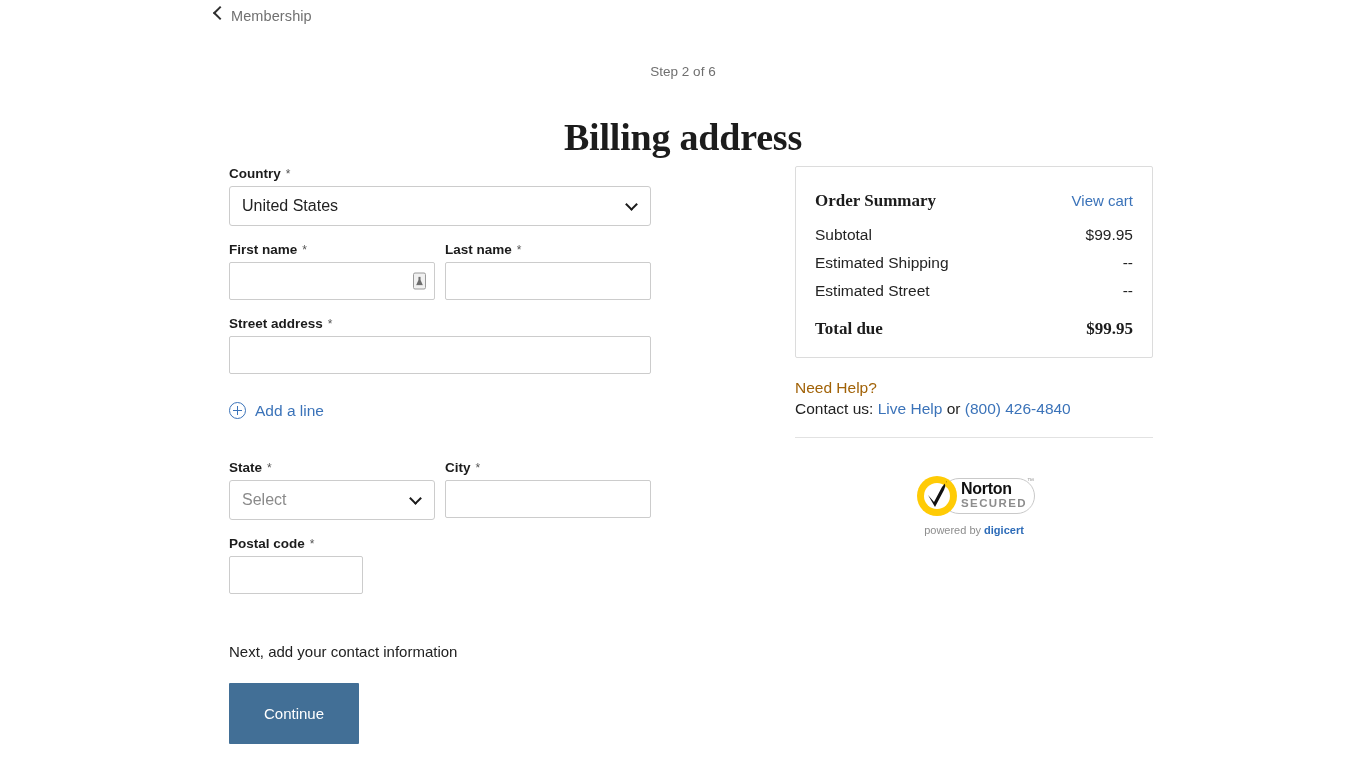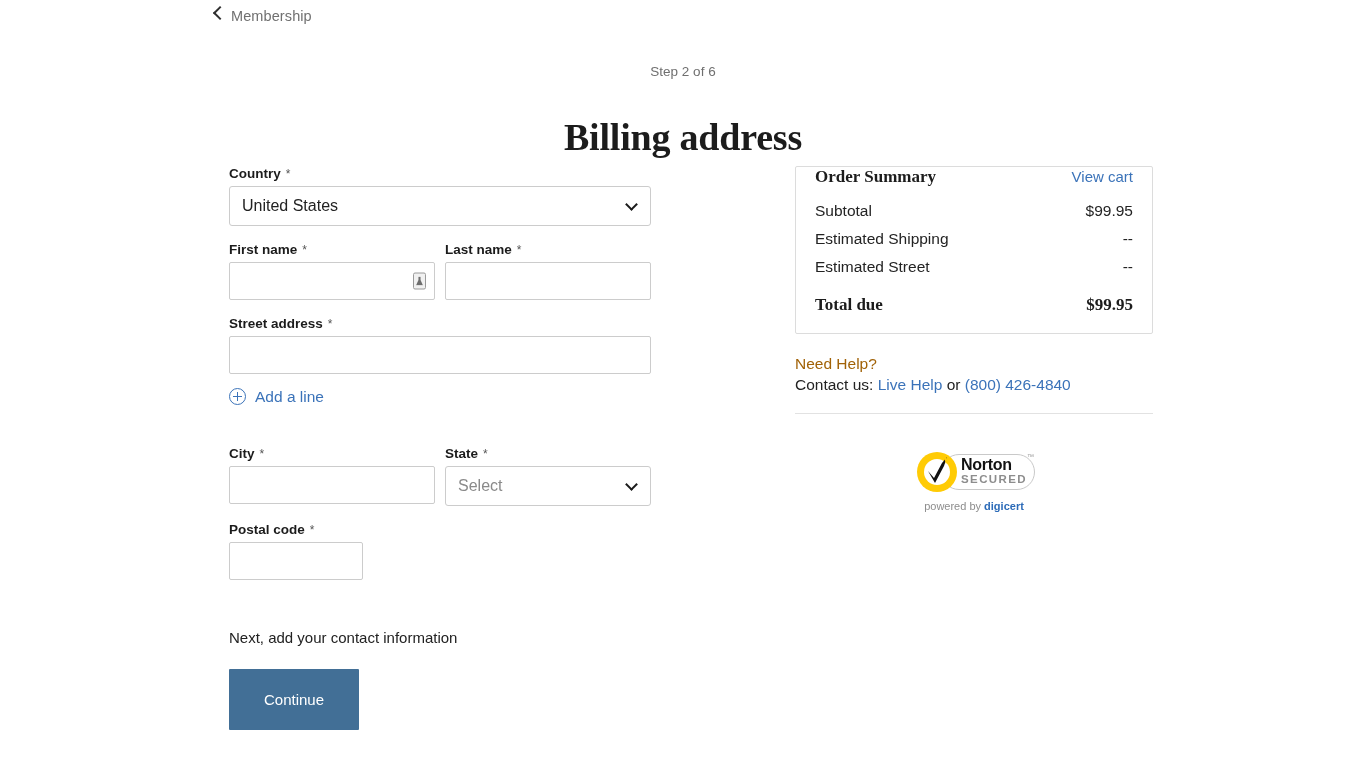--- a/index.html
+++ b/index.html
@@ -84,21 +84,21 @@
     width: 9px; height: 9px; margin-top: -6px;
     border-right: 2px solid #1b1b1b; border-bottom: 2px solid #1b1b1b;
     transform: rotate(45deg);
   }
 
   .row { display: flex; gap: 10px; }
   .col-half { width: 206px; }
 
   .mb-country { margin-bottom: 16px; }
   .mb-names   { margin-bottom: 16px; }
-  .mb-street  { margin-bottom: 12px; }
+  .mb-street  { margin-bottom: 26px; }
 
   
   .add-line {
     display: inline-flex; gap: 9px;
     color: #3b73b9; font-size: 15.5px; cursor: pointer; margin-top: 2px;
   }
   .plus-circle {
     width: 17px; height: 17px; border: 1.6px solid #3b73b9; border-radius: 50%;
     position: relative; flex: none;
   }
@@ -123,21 +123,21 @@
     border: none; border-radius: 1px;
     font-size: 15px; font-family: "Liberation Sans", sans-serif;
     cursor: pointer;
   }
 
   
   .summary-col { position: absolute; left: 795px; top: 166px; width: 358px; }
 
   .summary-card {
     border: 1px solid #dcdcdc; border-radius: 2px; background: #fff;
-    padding: 0 19px 18px 19px;
+    padding: 24px 19px 18px 19px;
   }
   .summary-head {
     display: flex; justify-content: space-between; align-items: baseline;
     margin-bottom: 10px;
   }
   .summary-title {
     font-family: "Liberation Serif", "DejaVu Serif", serif;
     font-weight: bold; font-size: 17px; color: #1c1c1c;
   }
   .view-cart { color: #3b73b9; font-size: 15px; cursor: pointer; text-decoration: none; }
@@ -256,32 +256,32 @@
       <span class="plus-circle"></span>
       <span>Add a line</span>
     </div>
 
     <div class="gap-citystate"></div>
 
     
     <div class="row mb-city">
       <div class="col-half">
         <div class="field-label">
-          <span>City</span><span class="req">*</span>
-        </div>
-        <input class="input-box" type="text" placeholder="" style="">
-      </div>
-      <div class="col-half">
-        <div class="field-label">
           <span>State</span><span class="req">*</span>
         </div>
         <div class="select-box placeholder">
           <span>Select</span>
           <span class="caret"></span>
         </div>
+      </div>
+      <div class="col-half">
+        <div class="field-label">
+          <span>City</span><span class="req">*</span>
+        </div>
+        <input class="input-box" type="text" placeholder="" style="">
       </div>
     </div>
 
     
     <div class="postal-wrap">
       <div class="field-label">
         <span>Postal code</span><span class="req">*</span>
       </div>
       <input class="input-box" type="text" placeholder="" style="">
     </div>

